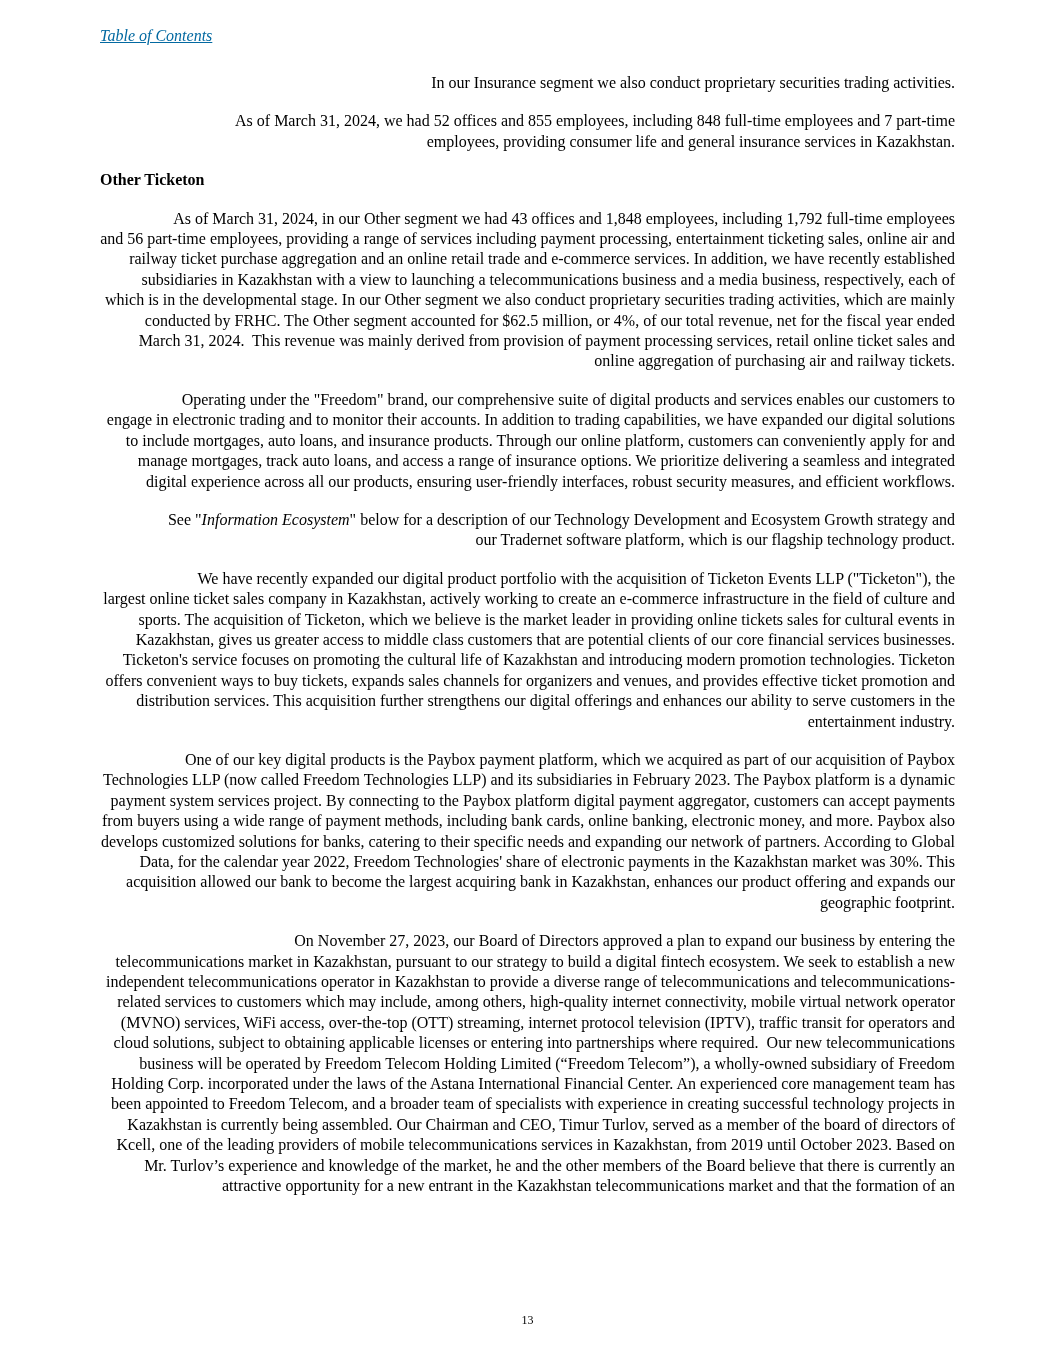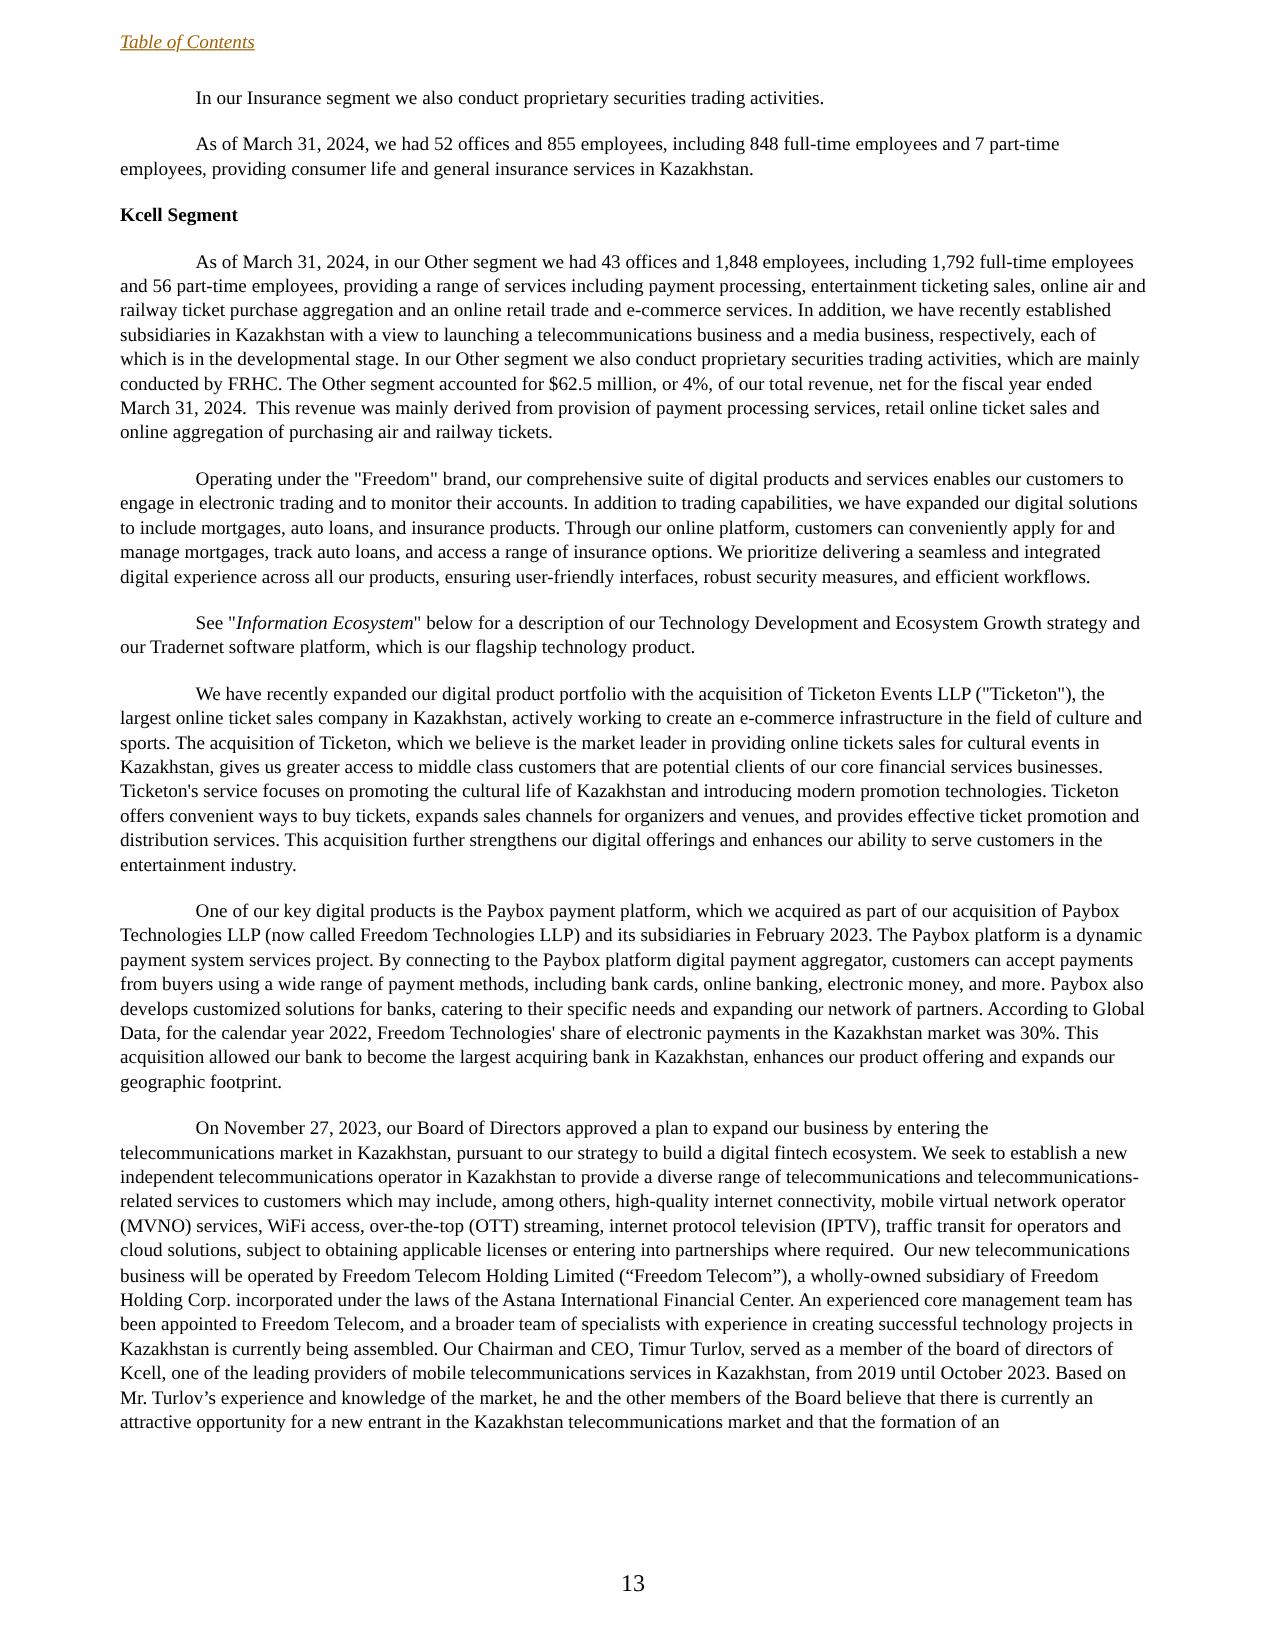--- a/index.html
+++ b/index.html
@@ -15,65 +15,65 @@
     font-family: "Liberation Serif", "DejaVu Serif", serif;
     color: #000000;
   }
   .page {
     padding: 26px 100px 0 100px;
   }
   .toc-wrap {
     margin: 0 0 27px 0;
   }
   a.toc {
-    color: #a16207;
+    color: #0369a1;
     font-style: italic;
     text-decoration: underline;
     font-size: 16px;
     line-height: 20px;
     cursor: pointer;
   }
   p.para {
     margin: 0 0 18px 0;
     font-size: 16px;
     line-height: 20.4px;
     text-indent: 63px;
-    text-align: left;
+    text-align: right;
   }
   p.heading {
     margin: 0 0 18px 0;
     font-size: 16px;
     line-height: 20.4px;
     font-weight: bold;
     text-indent: 0;
   }
   .footer {
     position: absolute;
     top: 1310px;
     left: 0;
     width: 100%;
     text-align: center;
-    font-size: 20px;
+    font-size: 12px;
     line-height: 20px;
   }
 </style>
 </head>
 <body>
 
 <div class="page">
 
   <div class="toc-wrap">
     <a href="#" class="toc">Table of Contents</a>
   </div>
 
   <p class="para">In our Insurance segment we also conduct proprietary securities trading activities.</p>
 
   <p class="para">As of March 31, 2024, we had 52 offices and 855 employees, including 848 full-time employees and 7 part-time employees, providing consumer life and general insurance services in Kazakhstan.</p>
 
-  <p class="heading">Kcell Segment</p>
+  <p class="heading">Other Ticketon</p>
 
   <p class="para">As of March 31, 2024, in our Other segment we had 43 offices and 1,848 employees, including 1,792 full-time employees and 56 part-time employees, providing a range of services including payment processing, entertainment ticketing sales, online air and railway ticket purchase aggregation and an online retail trade and e-commerce services. In addition, we have recently established subsidiaries in Kazakhstan with a view to launching a telecommunications business and a media business, respectively, each of which is in the developmental stage. In our Other segment we also conduct proprietary securities trading activities, which are mainly conducted by FRHC. The Other segment accounted for $62.5 million, or 4%, of our total revenue, net for the fiscal year ended March 31, 2024.&nbsp; This revenue was mainly derived from provision of payment processing services, retail online ticket sales and online aggregation of purchasing air and railway tickets.</p>
 
 
   <p class="para">Operating under the "Freedom" brand, our comprehensive suite of digital products and services enables our customers to engage in electronic trading and to monitor their accounts. In addition to trading capabilities, we have expanded our digital solutions to include mortgages, auto loans, and insurance products. Through our online platform, customers can conveniently apply for and manage mortgages, track auto loans, and access a range of insurance options. We prioritize delivering a seamless and integrated digital experience across all our products, ensuring user-friendly interfaces, robust security measures, and efficient workflows.</p>
 
   <p class="para"><span>See "</span><i>Information Ecosystem</i><span>" below for a description of our Technology Development and Ecosystem Growth strategy and our Tradernet software platform, which is our flagship technology product.</span></p>
 
   <p class="para">We have recently expanded our digital product portfolio with the acquisition of Ticketon Events LLP ("Ticketon"), the largest online ticket sales company in Kazakhstan, actively working to create an e-commerce infrastructure in the field of culture and sports. The acquisition of Ticketon, which we believe is the market leader in providing online tickets sales for cultural events in Kazakhstan, gives us greater access to middle class customers that are potential clients of our core financial services businesses. Ticketon's service focuses on promoting the cultural life of Kazakhstan and introducing modern promotion technologies. Ticketon offers convenient ways to buy tickets, expands sales channels for organizers and venues, and provides effective ticket promotion and distribution services. This acquisition further strengthens our digital offerings and enhances our ability to serve customers in the entertainment industry.</p>
 

